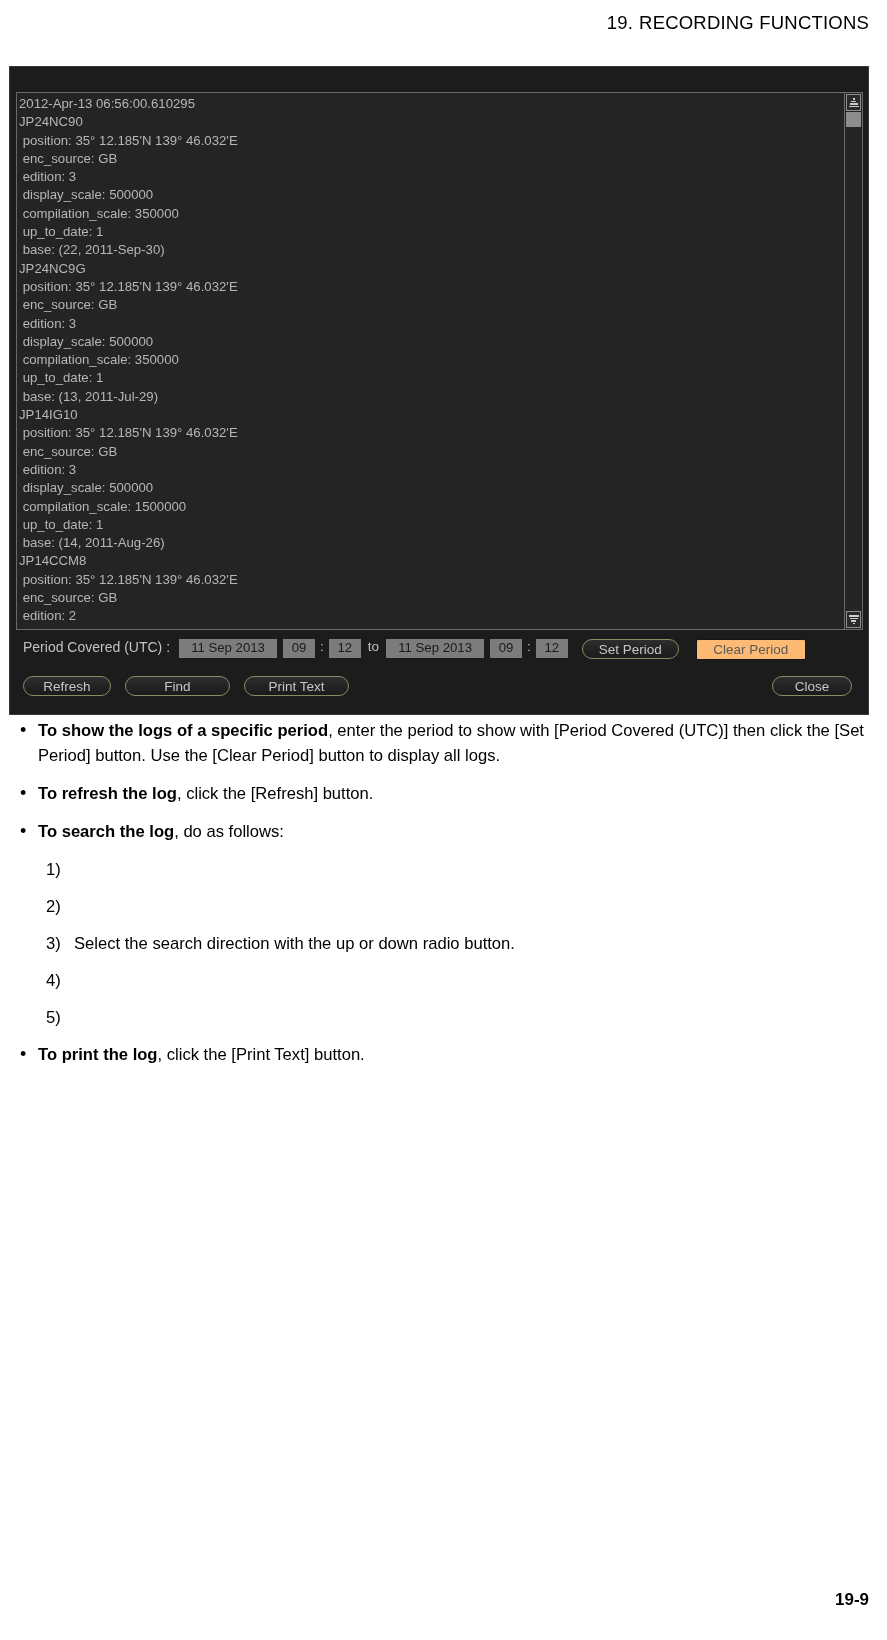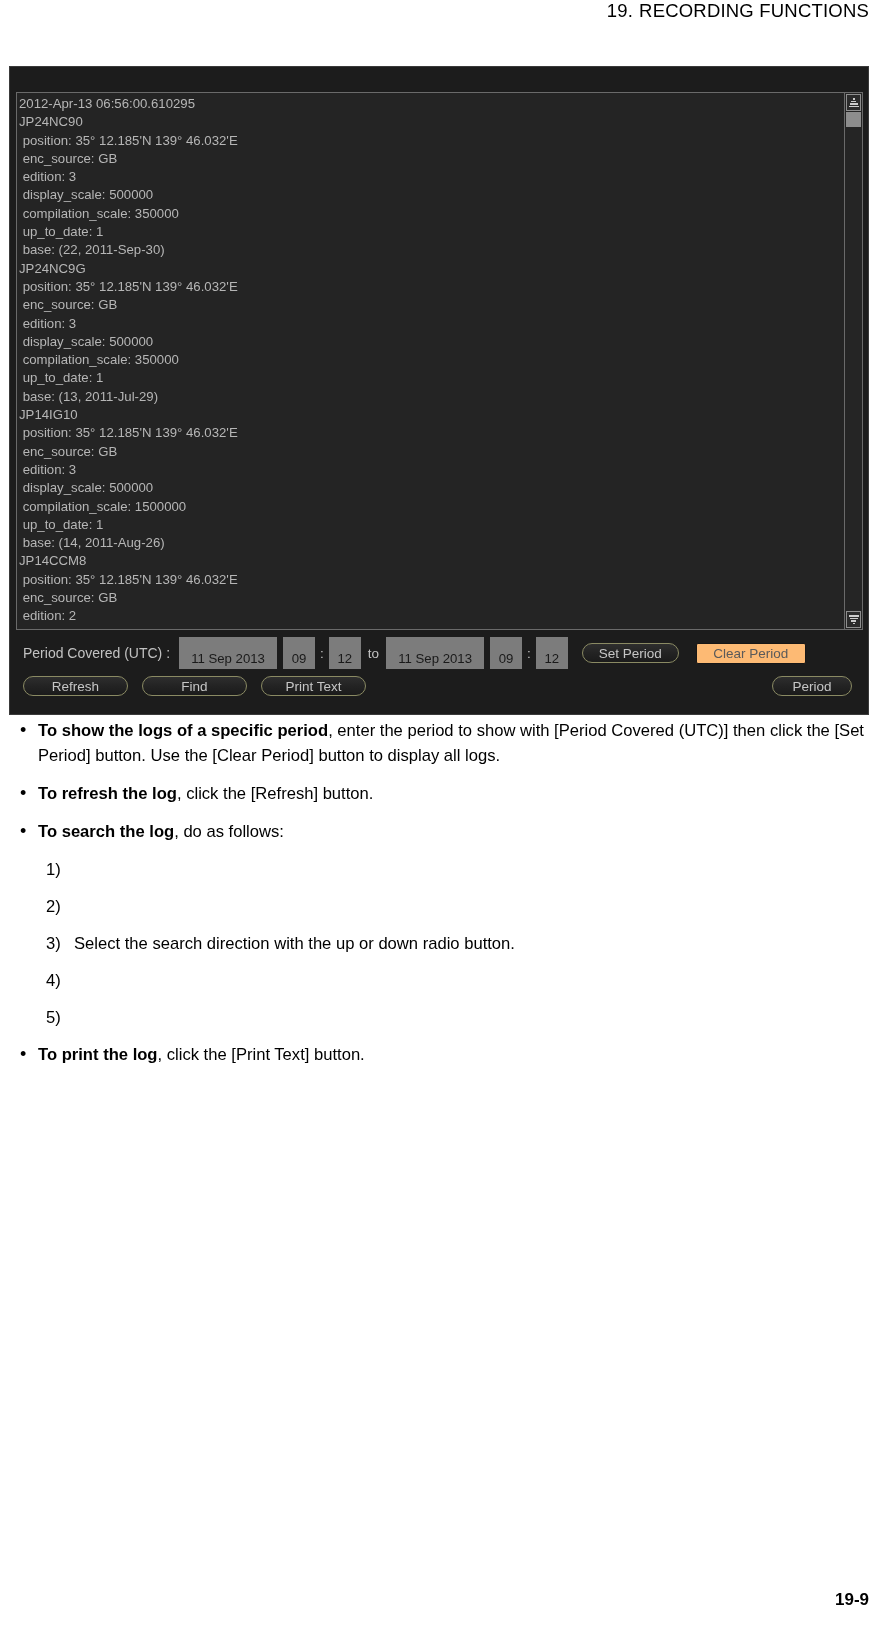--- a/index.html
+++ b/index.html
@@ -12,21 +12,21 @@
     height: 1640px;
     position: relative;
     font-family: "Liberation Sans", sans-serif;
     color: #000;
     overflow: hidden;
   }
 
   
   .page-header {
     position: absolute;
-    top: 0px;
+    top: 12px;
     left: 0;
     width: 869px;
     text-align: right;
     font-size: 18.5px;
     letter-spacing: 0.2px;
     color: #000;
   }
   .page-header .num { margin-right: 6px; }
 
   
@@ -161,35 +161,35 @@
   }
 
   
   .period-bar {
     position: absolute;
     left: 0;
     top: 572px;
     width: 100%;
     height: 28px;
     display: flex;
-    align-items: center;
+    align-items: flex-start;
     padding-left: 13px;
     box-sizing: border-box;
   }
   .period-label {
     color: #c2c2c2;
     font-size: 14px;
     margin-right: 9px;
     white-space: nowrap;
   }
   .field {
     background: #7c7c7c;
     color: #1a1a1a;
     font-size: 13.2px;
-    padding: 14px 6px 2px 6px;
+    padding: 1px 6px 2px 6px;
     line-height: 16px;
     white-space: nowrap;
   }
   .field.date { min-width: 86px; text-align: center; }
   .field.num  { min-width: 20px; text-align: center; }
   .sep-colon {
     color: #c2c2c2;
     font-size: 13.5px;
     padding: 0 5px;
   }
@@ -228,21 +228,21 @@
     position: absolute;
     left: 0;
     top: 604px;
     width: 100%;
     height: 30px;
     display: flex;
     align-items: center;
     padding-left: 13px;
     box-sizing: border-box;
   }
-  .btn-refresh   { width: 105px; border-radius: 10px; }
+  .btn-refresh   { width: 88px; border-radius: 10px; }
   .btn-find      { width: 105px; margin-left: 14px; }
   .btn-printtext { width: 105px; margin-left: 14px; }
   .btn-close     { width: 80px; position: absolute; right: 16px; }
 
   
   .body-copy {
     position: absolute;
     left: 0;
     top: 718px;
     width: 887px;
@@ -375,21 +375,21 @@
     <span class="sep-colon">:</span>
     <span class="field num">12</span>
     <span class="btn btn-set-period">Set Period</span>
     <span class="btn disabled btn-clear-period">Clear Period</span>
   </div>
 
   <div class="button-row">
     <span class="btn btn-refresh">Refresh</span>
     <span class="btn btn-find">Find</span>
     <span class="btn btn-printtext">Print Text</span>
-    <span class="btn btn-close">Period</span>
+    <span class="btn btn-close">Close</span>
   </div>
 
 </div>
 
 <div class="body-copy">
 
   <div class="bullet-item">
     <span class="bullet-mark">•</span>
     <span class="bullet-text"><b>To show the logs of a specific period</b><span>, enter the period to show with [Period Covered (UTC)] then click the [Set Period] button. Use the [Clear Period] button to display all logs.</span></span>
   </div>

